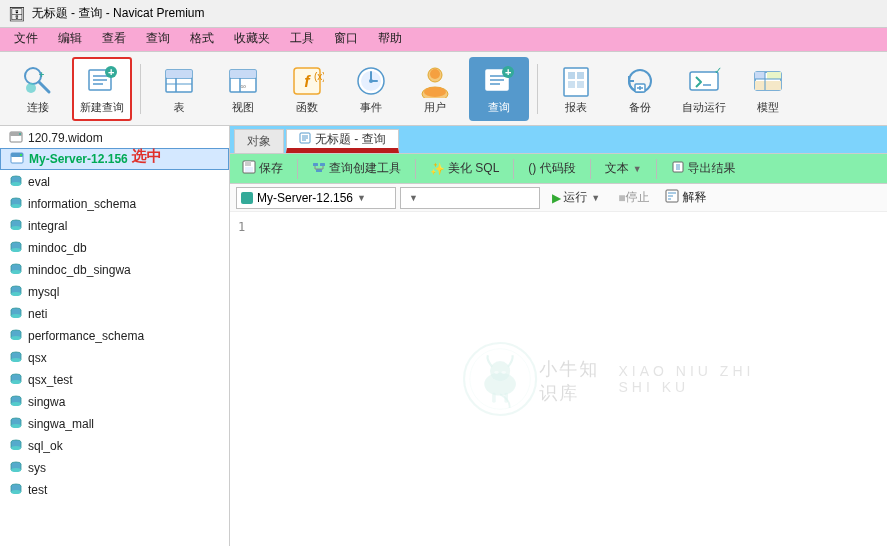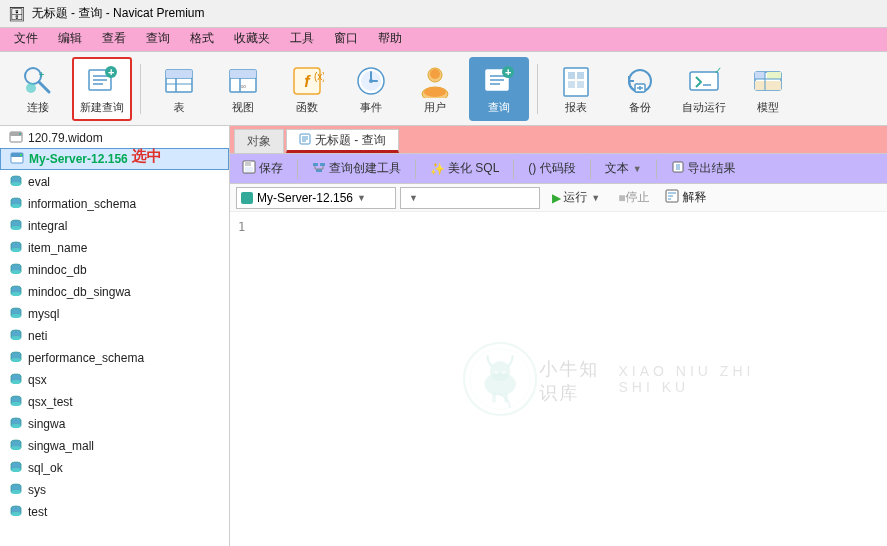--- a/index.html
+++ b/index.html
@@ -130,49 +130,49 @@
       display: flex;
       flex-direction: column;
       overflow: hidden;
     }
 
     
     .tab-bar {
       height: 28px;
       display: flex;
       align-items: flex-end;
-      background: #fca5a5;
+      background: #7dd3fc;
       border-bottom: 1px solid #ccc;
       padding: 0 4px;
     }
     .tab {
       display: flex;
       align-items: center;
       padding: 4px 12px;
       background: #e8e8e8;
       border: 1px solid #ccc;
       border-bottom: none;
       cursor: pointer;
       font-size: 12px;
       color: #555;
       height: 24px;
       margin-right: 2px;
     }
     .tab.active {
       background: #fff;
       color: #333;
-      border-bottom: 3px solid #b91c1c;
+      border-bottom: 5px solid #b91c1c;
     }
 
     
     .query-toolbar {
       height: 30px;
       display: flex;
       align-items: center;
-      background: #c4b5fd;
+      background: #86efac;
       border-bottom: 1px solid #ccc;
       padding: 0 6px;
       gap: 6px;
     }
     .query-btn {
       display: flex;
       align-items: center;
       padding: 2px 6px;
       font-size: 12px;
       cursor: pointer;
@@ -535,30 +535,20 @@
     </div>
     <div class="sidebar-item">
       <div class="item-icon">
           <svg width="14" height="14" viewBox="0 0 14 14">
             <ellipse cx="7" cy="4" rx="5" ry="2" fill="#5ac" stroke="#399" stroke-width="0.8"></ellipse>
             <path d="M2 4 v6 c0 1 10 1 10 0 V4" fill="#5ac" stroke="#399" stroke-width="0.8"></path>
             <ellipse cx="7" cy="10" rx="5" ry="2" fill="#5cc"></ellipse>
           </svg>
         </div>
       <span>integral</span>
-    </div>
-    <div class="sidebar-item">
-      <div class="item-icon">
-          <svg width="14" height="14" viewBox="0 0 14 14">
-            <ellipse cx="7" cy="4" rx="5" ry="2" fill="#5ac" stroke="#399" stroke-width="0.8"></ellipse>
-            <path d="M2 4 v6 c0 1 10 1 10 0 V4" fill="#5ac" stroke="#399" stroke-width="0.8"></path>
-            <ellipse cx="7" cy="10" rx="5" ry="2" fill="#5cc"></ellipse>
-          </svg>
-        </div>
-      <span>item_name</span>
     </div>
     <div class="sidebar-item">
       <div class="item-icon">
           <svg width="14" height="14" viewBox="0 0 14 14">
             <ellipse cx="7" cy="4" rx="5" ry="2" fill="#5ac" stroke="#399" stroke-width="0.8"></ellipse>
             <path d="M2 4 v6 c0 1 10 1 10 0 V4" fill="#5ac" stroke="#399" stroke-width="0.8"></path>
             <ellipse cx="7" cy="10" rx="5" ry="2" fill="#5cc"></ellipse>
           </svg>
         </div>
       <span>mindoc_db</span>

